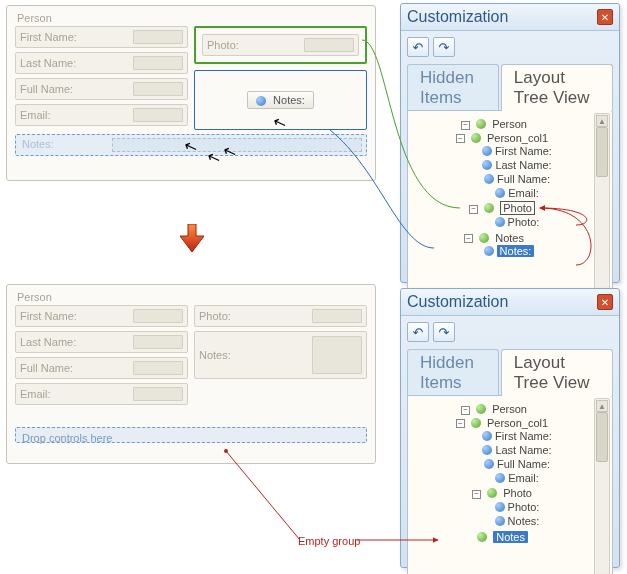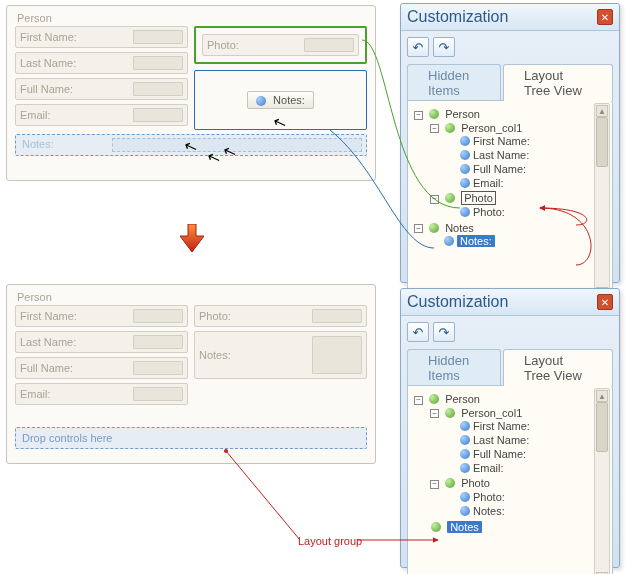--- a/index.html
+++ b/index.html
@@ -55,21 +55,21 @@
     border: 1px solid #d3cfc2;
     border-radius: 1px;
   }
   .drop-zone {
     border: 1px dashed #6b9bd1;
     background: #e6edf5;
     border-radius: 2px;
     padding: 4px 6px;
     color: #7a9bc0;
     font-size: 11px;
-    height: 22px;
+    height: 16px;
   }
 
   
   #form1 { left: 6px; top: 5px; height: 176px; }
   #form2 { left: 6px; top: 284px; height: 180px; }
 
   .photo-group {
     border: 2px solid #4aa02c;
     border-radius: 2px;
     padding: 6px;
@@ -184,42 +184,43 @@
     cursor: pointer;
   }
   .tabs-row {
     display: flex;
     padding: 0 6px;
     gap: 2px;
     position: relative;
     bottom: -1px;
   }
   .tab {
-    padding: 3px 20px;
+    padding: 3px 12px;
     border: 1px solid #b0c4d8;
     border-bottom: none;
     background: #e0ecf5;
     color: #6a8aac;
     border-radius: 3px 3px 0 0;
-    font-size: 13px;
+    font-size: 17px;
     cursor: pointer;
   }
   .tab.active {
     background: #fefcf4;
     color: #555;
     position: relative;
     z-index: 2;
   }
   .tree-area {
     margin: 0 6px 6px 6px;
     border: 1px solid #b0c4d8;
     background: #fefcf4;
     border-radius: 0 3px 3px 3px;
     padding: 6px 20px 6px 6px;
     position: relative;
+    text-align: center;
   }
   .scrollbar {
     position: absolute;
     right: 2px; top: 2px; bottom: 2px;
     width: 16px;
     background: #f1efe7;
     border: 1px solid #d3cfc2;
     border-radius: 2px;
     display: flex;
     flex-direction: column;
@@ -515,21 +516,21 @@
     </div>
     <div class="scrollbar">
       <div class="scroll-arrow">▲</div>
       <div class="scroll-thumb"></div>
       <div style="flex:1"></div>
       <div class="scroll-arrow">▼</div>
     </div>
   </div>
 </div>
 
-<div class="empty-label">Layout group</div>
+<div class="empty-label">Empty group</div>
 
 <svg id="overlay">
   <defs>
     <marker id="ar-red" viewBox="0 0 10 10" refX="9" refY="5" markerWidth="6" markerHeight="6" orient="auto-start-reverse">
       <path d="M0 0 L10 5 L0 10 Z" fill="#c02020"></path>
     </marker>
     <marker id="ar-blue" viewBox="0 0 10 10" refX="9" refY="5" markerWidth="6" markerHeight="6" orient="auto-start-reverse">
       <path d="M0 0 L10 5 L0 10 Z" fill="#2b6cb0"></path>
     </marker>
     <marker id="ar-green" viewBox="0 0 10 10" refX="9" refY="5" markerWidth="6" markerHeight="6" orient="auto-start-reverse">

